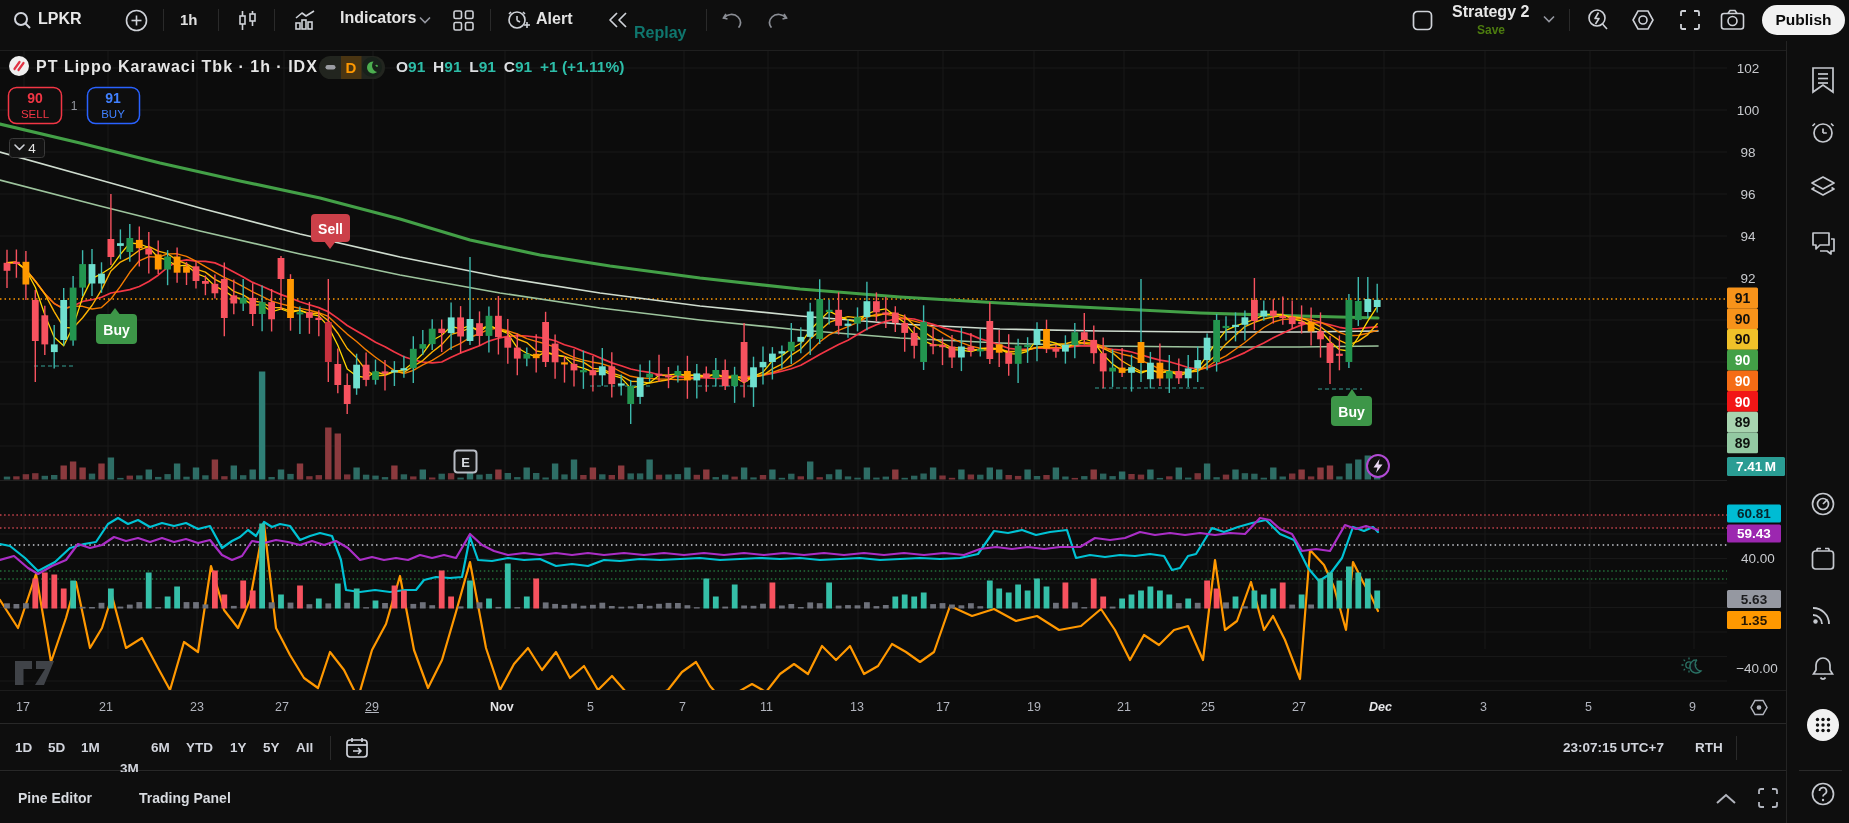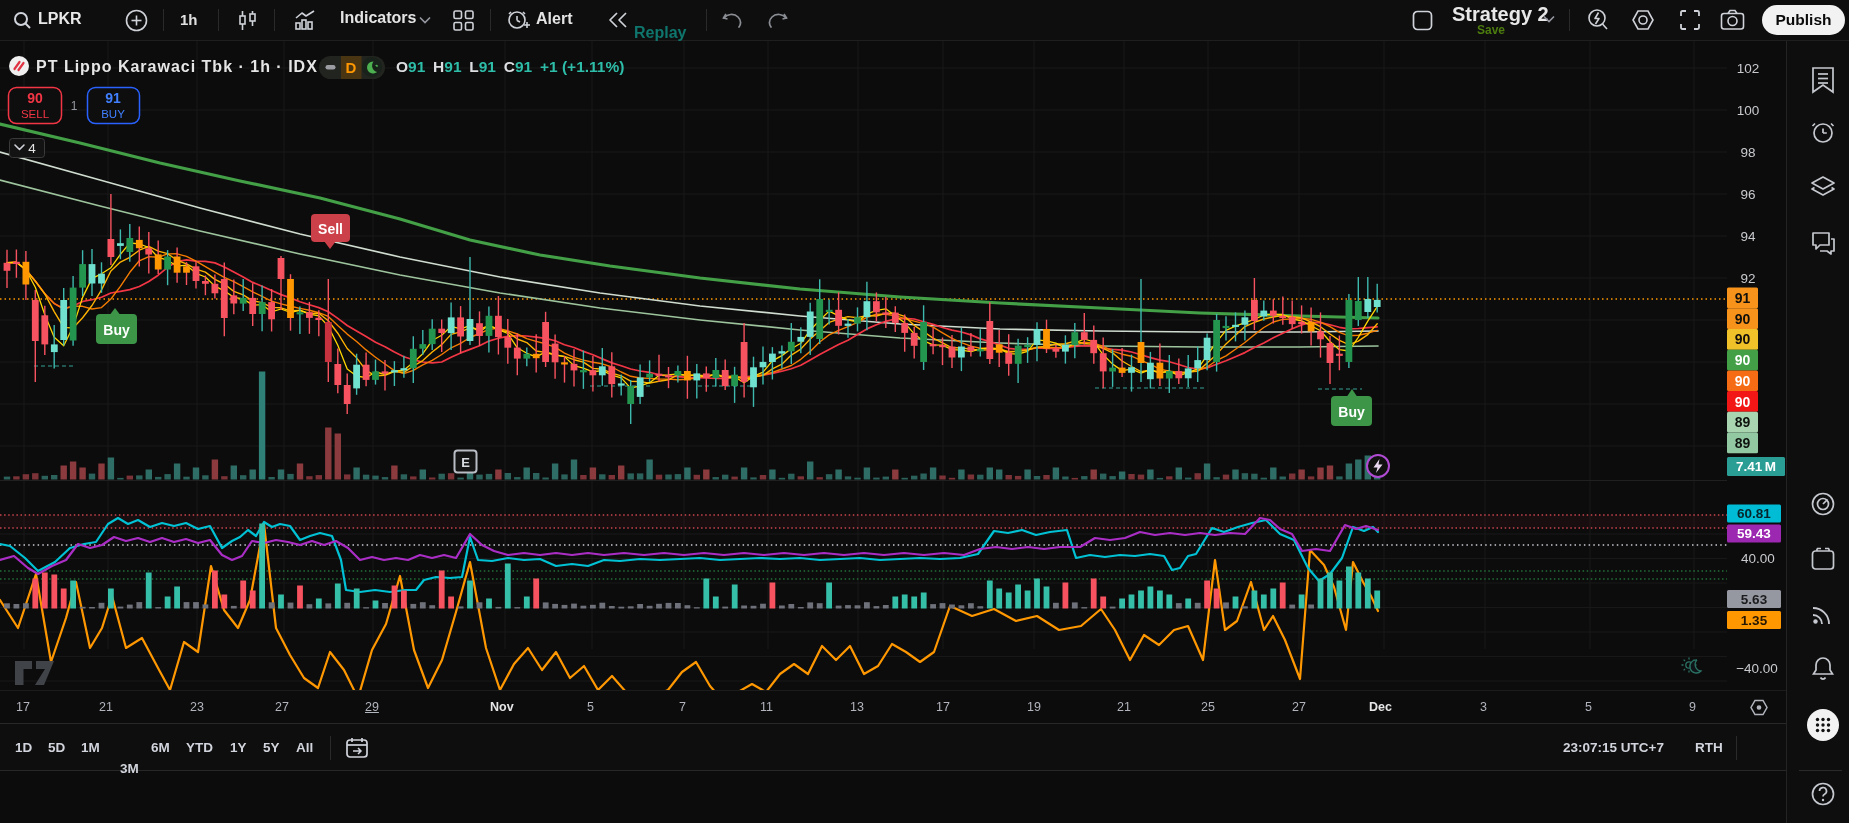--- a/index.html
+++ b/index.html
@@ -1,17 +1,17 @@
 <!DOCTYPE html>
 <html><head><meta charset="utf-8"><style>
 *{margin:0;padding:0;box-sizing:border-box;-webkit-font-smoothing:antialiased;}
 html,body{width:1849px;height:823px;background:#0c0c0c;font-family:"Liberation Sans",sans-serif;overflow:hidden;}
 .abs{position:absolute;}
 #root{position:relative;width:1849px;height:823px;background:#0c0c0c;color:#d1d4dc;}
-#topbar{position:absolute;left:0;top:0;width:1849px;height:41px;background:#0e0e0e;border-bottom:1px solid #1f1f1f;}
+#topbar{position:absolute;left:0;top:0;width:1849px;height:51px;background:#0e0e0e;border-bottom:1px solid #1f1f1f;}
 .tsep{position:absolute;top:9px;width:1px;height:22px;background:#2a2a2a;}
 #chartwrap{position:absolute;left:0;top:41px;width:1786px;height:649px;background:#0c0c0c;}
 #sidebar{position:absolute;left:1786px;top:41px;width:63px;height:782px;background:#0e0e0e;border-left:1px solid #242424;}
 #timeaxis{position:absolute;left:0;top:690px;width:1786px;height:33px;background:#0c0c0c;border-top:1px solid #1c1c1c;color:#b2b5be;font-size:12.5px;}
 #botbar{position:absolute;left:0;top:723px;width:1786px;height:48px;background:#0e0e0e;border-top:1px solid #282828;border-bottom:1px solid #282828;}
 #pinerow{position:absolute;left:0;top:772px;width:1786px;height:51px;background:#0e0e0e;}
 .rb{font-size:13.5px;font-weight:700;color:#d1d4dc;}
 text{font-family:"Liberation Sans",sans-serif;}
 </style></head><body>
 <div id="root">
@@ -811,21 +811,21 @@
         <path d="M4 2 L1.5 6 L5.5 7"></path>
         <path d="M2 6 C5 2 12 1 16 5 C19 8 19 12 17 15" stroke-linecap="round"></path>
       </svg>
     <svg class="abs" style="left:766px;top:12px" width="22" height="16" viewBox="0 0 22 16" fill="none" stroke="#8a8d94" stroke-width="1.7">
         <path d="M18 2 L20.5 6 L16.5 7"></path>
         <path d="M20 6 C17 2 10 1 6 5 C3 8 3 12 5 15" stroke-linecap="round"></path>
       </svg>
     <svg class="abs" style="left:1411px;top:9px" width="23" height="23" viewBox="0 0 23 23" fill="none" stroke="#cfd2d8" stroke-width="1.7">
         <rect x="2.5" y="2.5" width="18" height="18" rx="4"></rect>
       </svg>
-    <div class="abs" style="left:1452px;top:3px;font-size:20px;font-weight:700;color:#e8e8e8;">Strategy 2</div>
+    <div class="abs" style="left:1452px;top:3px;font-size:16px;font-weight:700;color:#e8e8e8;">Strategy 2</div>
     <div class="abs" style="left:1477px;top:23px;font-size:12px;font-weight:600;color:#4d7c0f;">Save</div>
     <svg class="abs" style="left:1543px;top:15px" width="12" height="8" viewBox="0 0 12 8" fill="none" stroke="#9598a1" stroke-width="1.6">
         <path d="M1 1.5 L6 6.5 L11 1.5"></path>
       </svg>
     <div class="tsep" style="left:1569px"></div>
     <svg class="abs" style="left:1586px;top:8px" width="24" height="24" viewBox="0 0 24 24" fill="none" stroke="#cfd2d8" stroke-width="1.6">
         <circle cx="11" cy="10" r="8"></circle>
         <path d="M16.5 16 L21 21"></path>
         <path d="M12.5 4.5 L9 10.5 h4 L9.5 16" stroke-linejoin="round"></path>
       </svg>
@@ -856,21 +856,21 @@
     <div class="abs" style="left:490px;top:9px;font-weight:700;color:#e6e6e8;">Nov</div>
     <div class="abs" style="left:587px;top:9px;">5</div>
     <div class="abs" style="left:679px;top:9px;">7</div>
     <div class="abs" style="left:760px;top:9px;">11</div>
     <div class="abs" style="left:850px;top:9px;">13</div>
     <div class="abs" style="left:936px;top:9px;">17</div>
     <div class="abs" style="left:1027px;top:9px;">19</div>
     <div class="abs" style="left:1117px;top:9px;">21</div>
     <div class="abs" style="left:1201px;top:9px;">25</div>
     <div class="abs" style="left:1292px;top:9px;">27</div>
-    <div class="abs" style="left:1369px;top:9px;font-weight:700;color:#e6e6e8;">Dec</div>
+    <div class="abs" style="left:1369px;top:9px;font-weight:700;color:#e6e6e8;font-style:italic;">Dec</div>
     <div class="abs" style="left:1480px;top:9px;">3</div>
     <div class="abs" style="left:1585px;top:9px;">5</div>
     <div class="abs" style="left:1689px;top:9px;">9</div>
     <svg class="abs" style="left:1748px;top:7px" width="24" height="19" viewBox="0 0 24 19" fill="none" stroke="#b2b5be" stroke-width="1.5">
         <path d="M7 2.5 h8 l4 7 -4 7 H7 l-4-7 Z"></path>
         <circle cx="11" cy="9.5" r="1.6" fill="#b2b5be"></circle>
       </svg>
   </div>
 
   <div id="botbar">
@@ -890,20 +890,30 @@
         <line x1="7" y1="2" x2="7" y2="6"></line>
         <line x1="17" y1="2" x2="17" y2="6"></line>
         <path d="M8 15 h8 M13 12 l3 3 -3 3" stroke-width="1.5"></path>
       </svg>
     <div class="abs rb" style="left:1563px;top:16px;">23:07:15 UTC+7</div>
     <div class="abs rb" style="left:1695px;top:16px;">RTH</div>
     <div class="abs" style="left:1736px;top:12px;width:1px;height:24px;background:#2a2a2a;"></div>
     <div class="abs rb" style="left:1747px;top:16px;margin-left:43px;">ADJ</div>
   </div>
 
+  <div id="pinerow">
+    <div class="abs" style="left:18px;top:18px;font-size:14px;font-weight:700;color:#d8dbe0;">Pine Editor</div>
+    <div class="abs" style="left:139px;top:18px;font-size:14px;font-weight:700;color:#d8dbe0;">Trading Panel</div>
+    <svg class="abs" style="left:1714px;top:20px" width="24" height="14" viewBox="0 0 24 14" fill="none" stroke="#b2b5be" stroke-width="2">
+        <path d="M3 11 L12 3 L21 11"></path>
+      </svg>
+    <svg class="abs" style="left:1757px;top:15px" width="22" height="22" viewBox="0 0 22 22" fill="none" stroke="#b2b5be" stroke-width="1.8">
+        <path d="M2 7 V4 Q2 2 4 2 h3 M15 2 h3 Q20 2 20 4 v3 M20 15 v3 Q20 20 18 20 h-3 M7 20 H4 Q2 20 2 18 v-3"></path>
+      </svg>
+  </div>
 
   <div id="sidebar">
     <svg class="abs" style="left:23px;top:25px" width="26" height="28" viewBox="0 0 26 28" fill="none" stroke="#c5c8ce" stroke-width="1.7">
         <path d="M3 2 h20 v24 l-10-7 -10 7 Z"></path>
         <line x1="8" y1="8" x2="18" y2="8"></line>
         <line x1="8" y1="12.5" x2="18" y2="12.5"></line>
         <line x1="8" y1="17" x2="18" y2="17"></line>
       </svg>
     <svg class="abs" style="left:23px;top:78px" width="26" height="26" viewBox="0 0 26 26" fill="none" stroke="#c5c8ce" stroke-width="1.7">
         <circle cx="13" cy="14" r="9"></circle>

